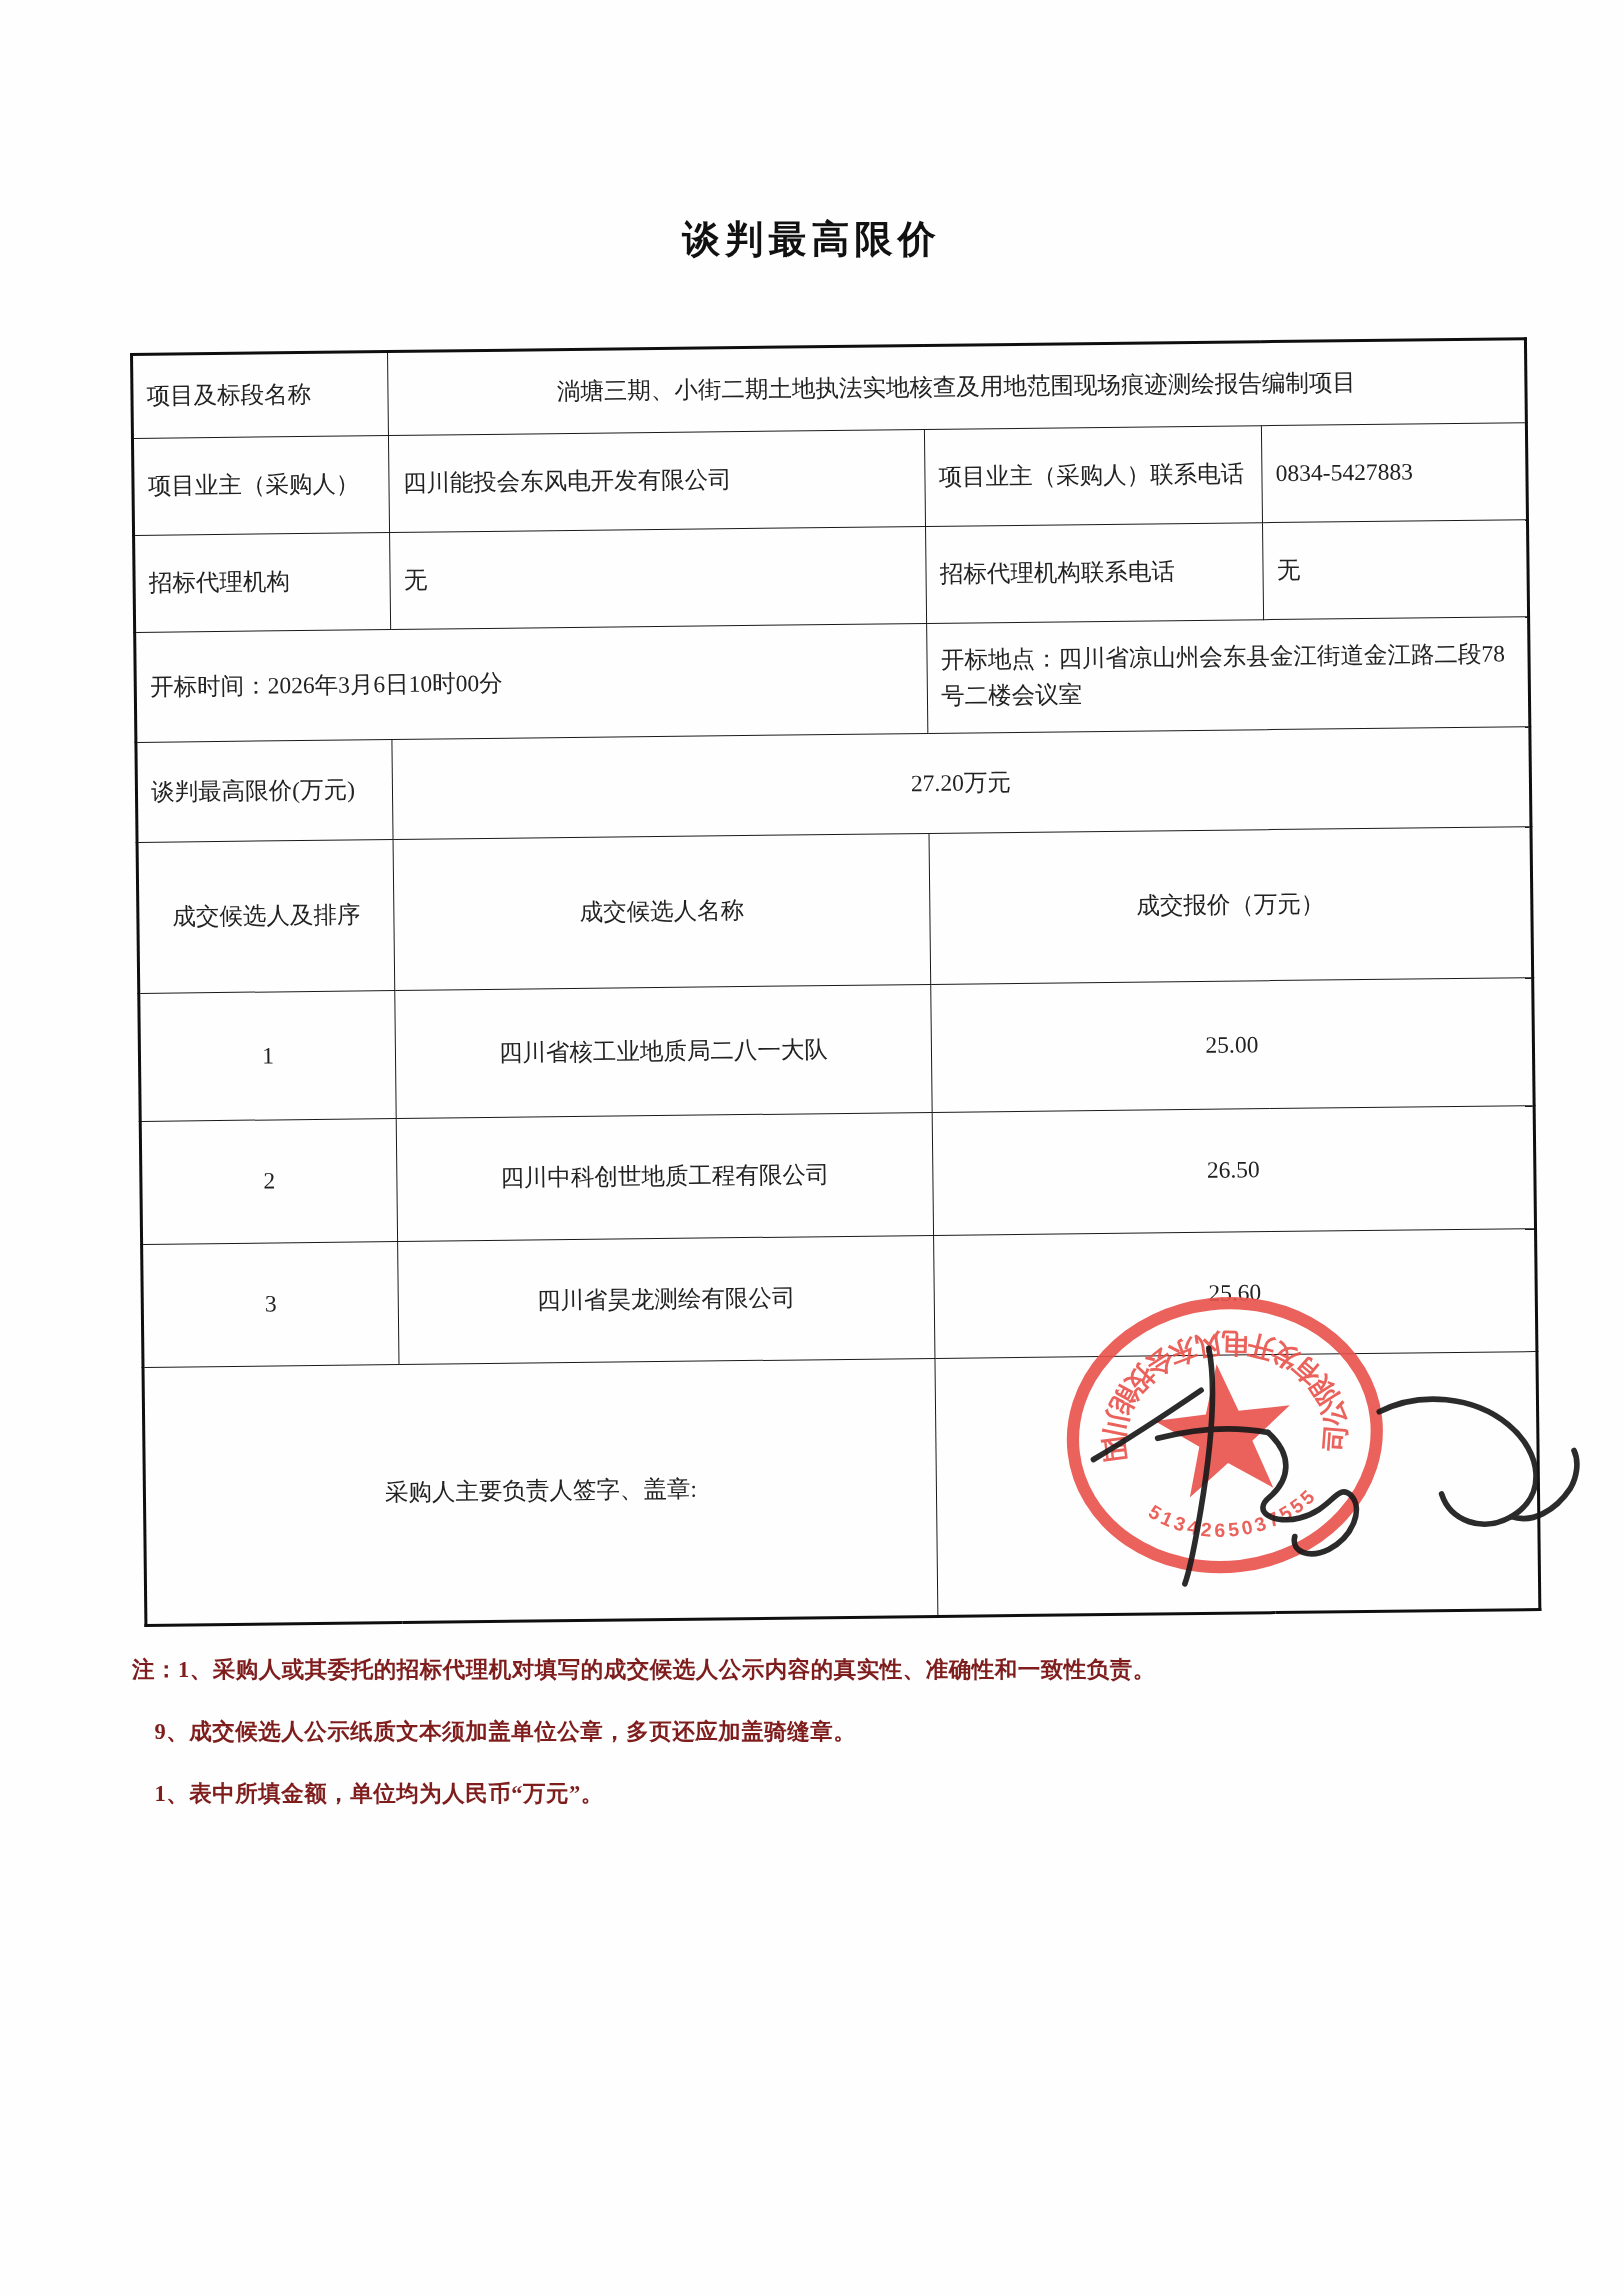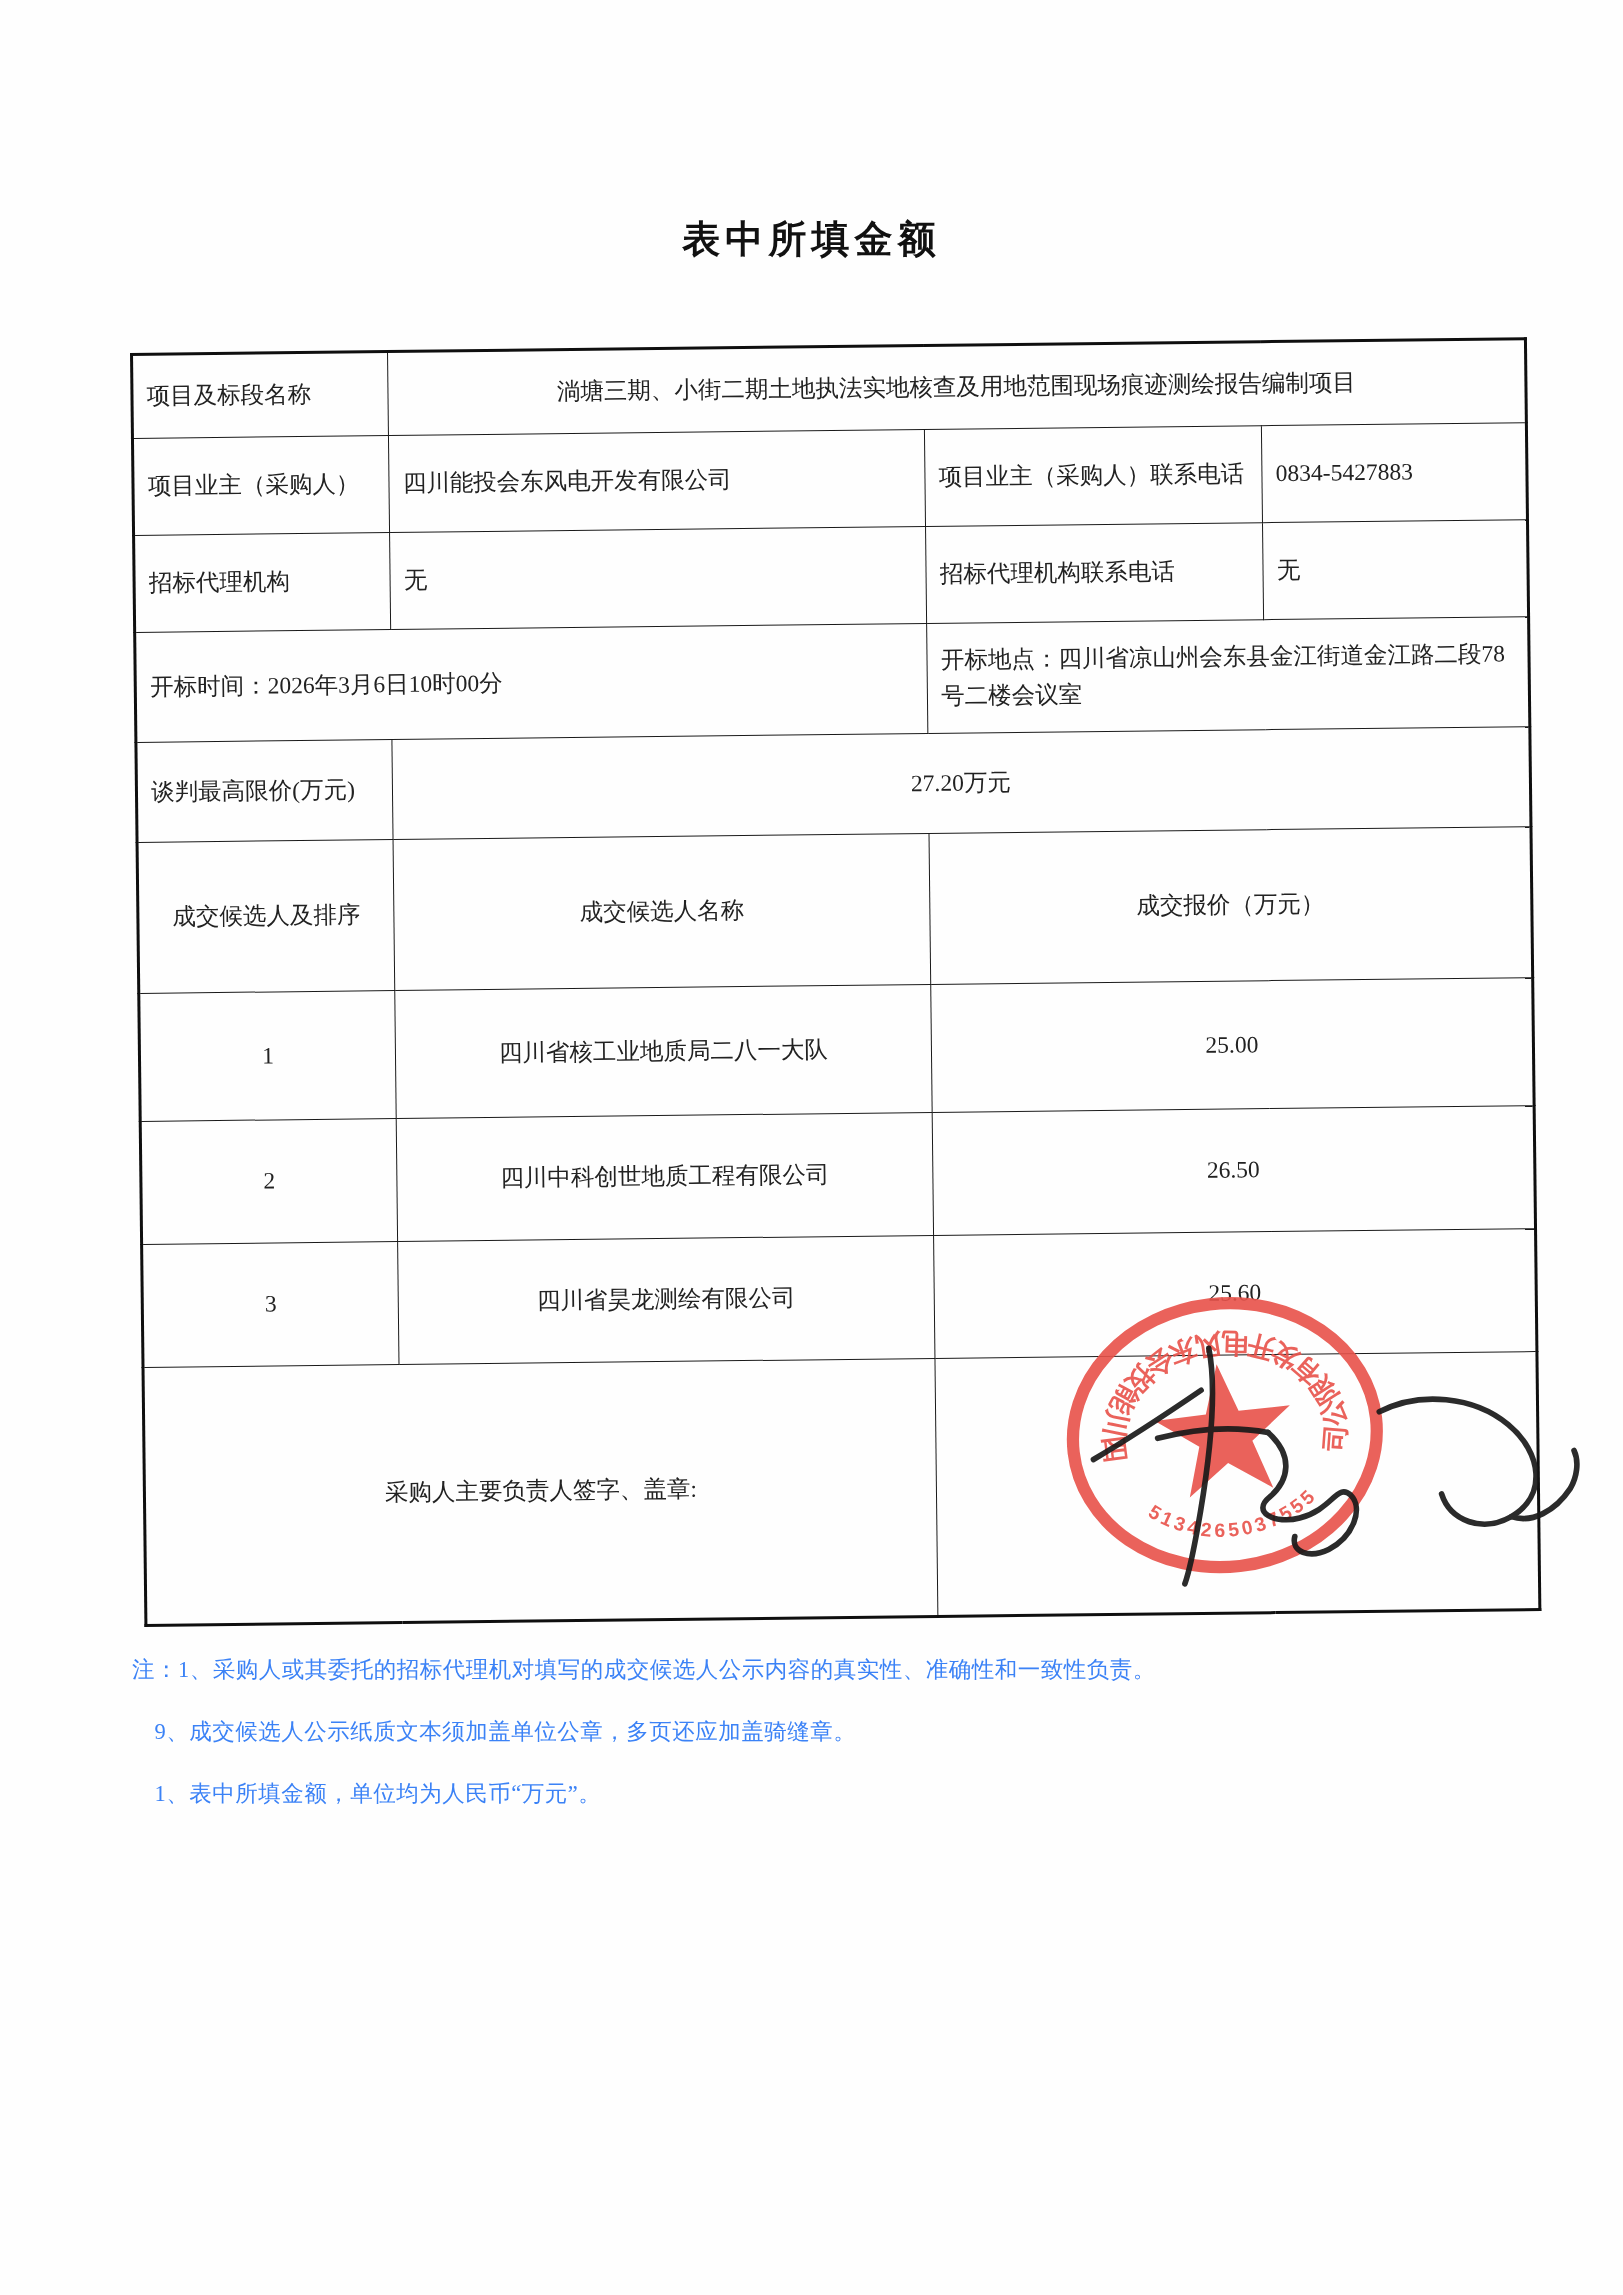--- a/index.html
+++ b/index.html
@@ -55,31 +55,31 @@
     transform:rotate(-6deg);
     opacity:0.9;
     pointer-events:none;
   }
   .sig-svg{
     position:absolute;left:920px;top:987px;width:527px;height:271px;
     pointer-events:none;
   }
   .notes{
     position:absolute;left:132px;top:1656px;width:1391px;
-    font-size:22.5px;color:#3b82f6;letter-spacing:0.5px;
+    font-size:22.5px;color:#7f1d1d;letter-spacing:0.5px;font-weight:bold;
   }
   .note-line{margin:0 0 34px 0;line-height:1.25;}
   .note-indent{padding-left:22.5px;}
 </style>
 </head>
 <body>
 
 <div class="page">
 
-  <div class="doc-title">表中所填金额</div>
+  <div class="doc-title">谈判最高限价</div>
 
   <div class="table-wrap">
     <table class="main">
       <colgroup>
         <col style="width:256px">
           <col style="width:536px">
           <col style="width:337px">
           <col style="width:265px">
       </colgroup>
       <tbody>

